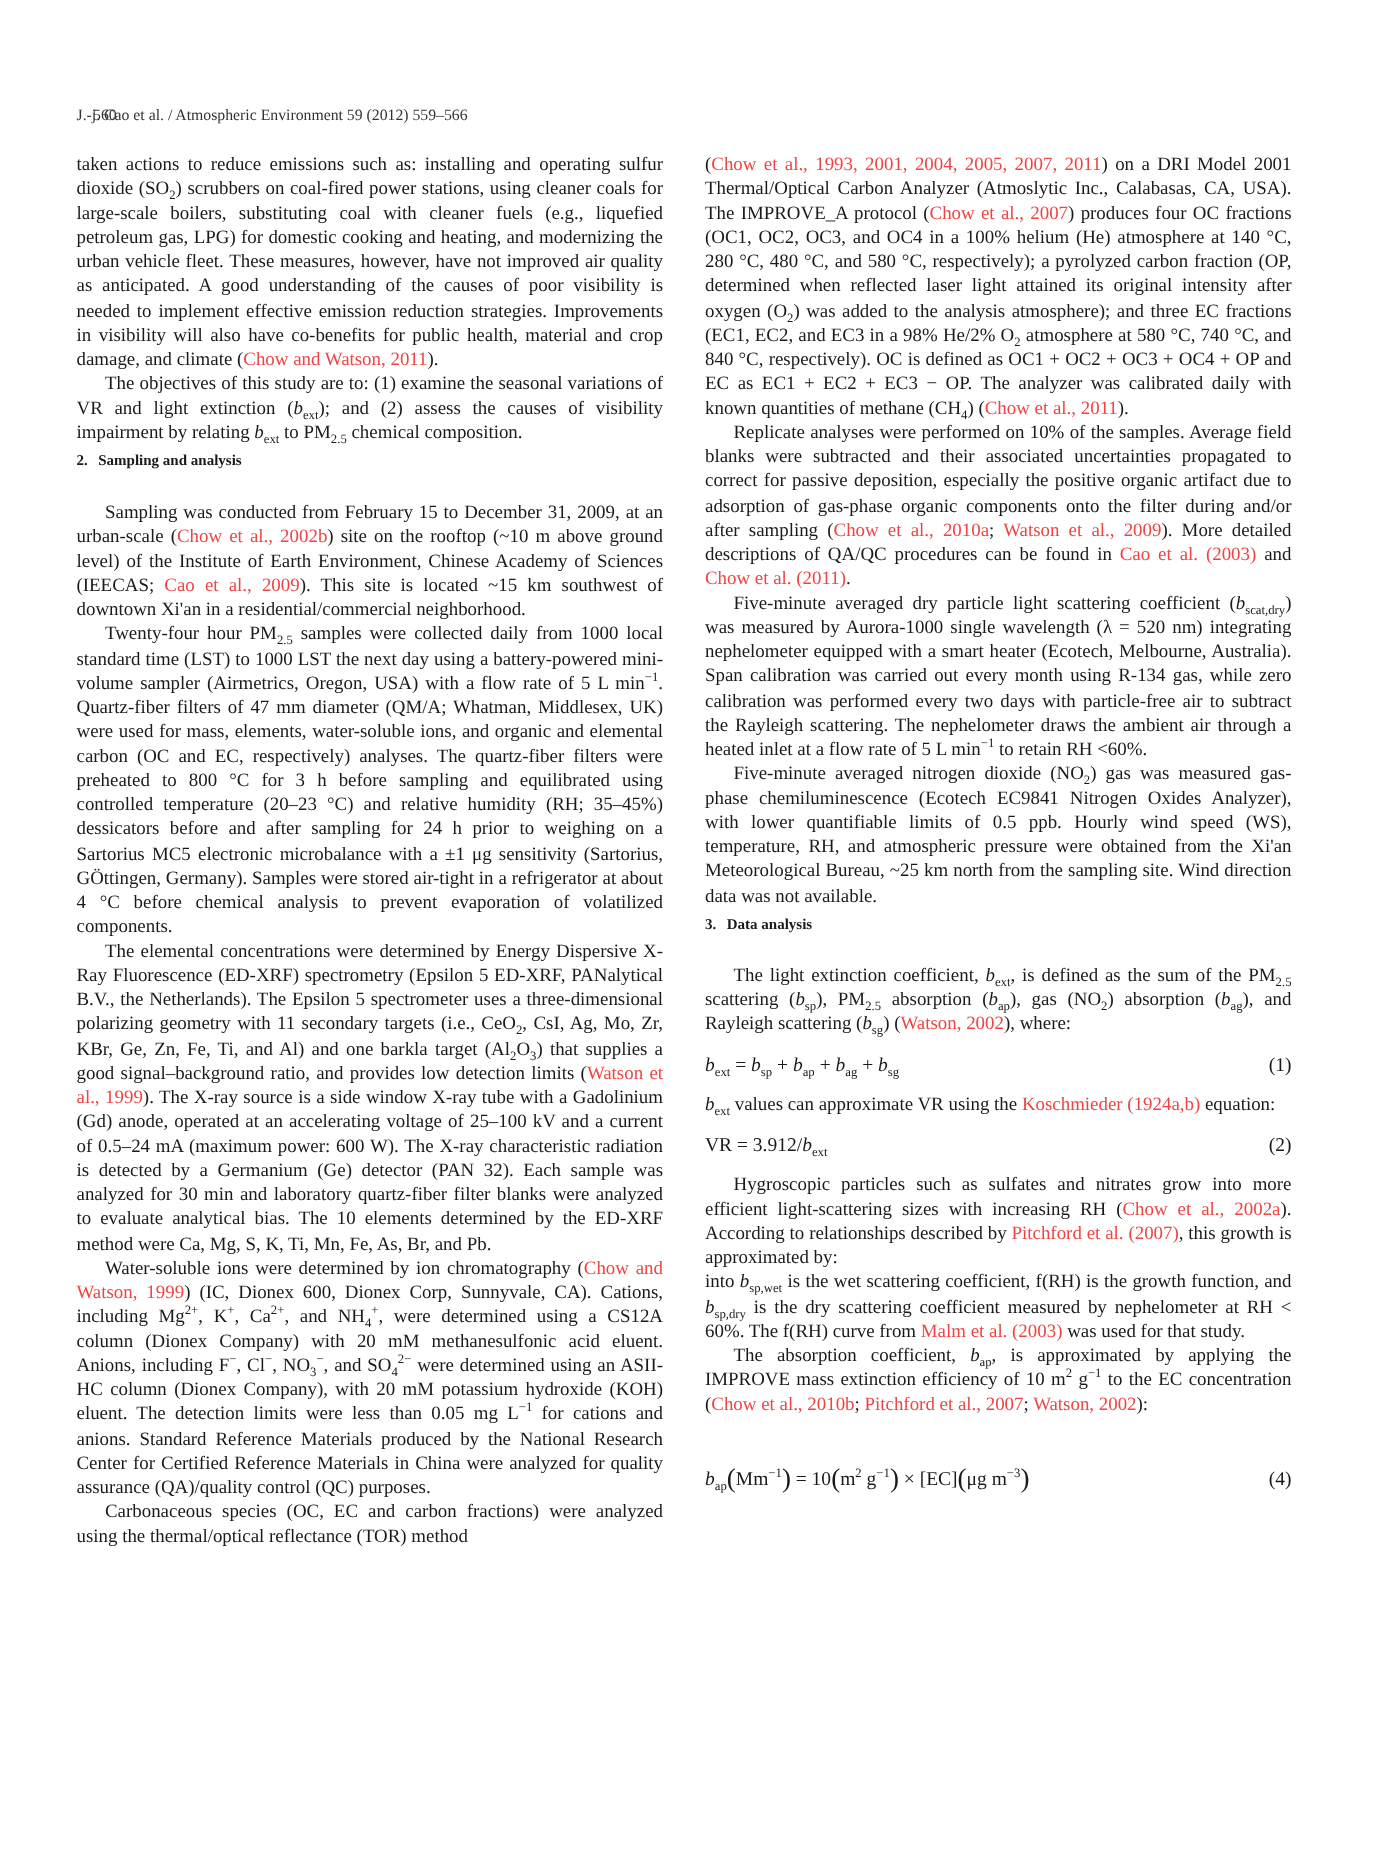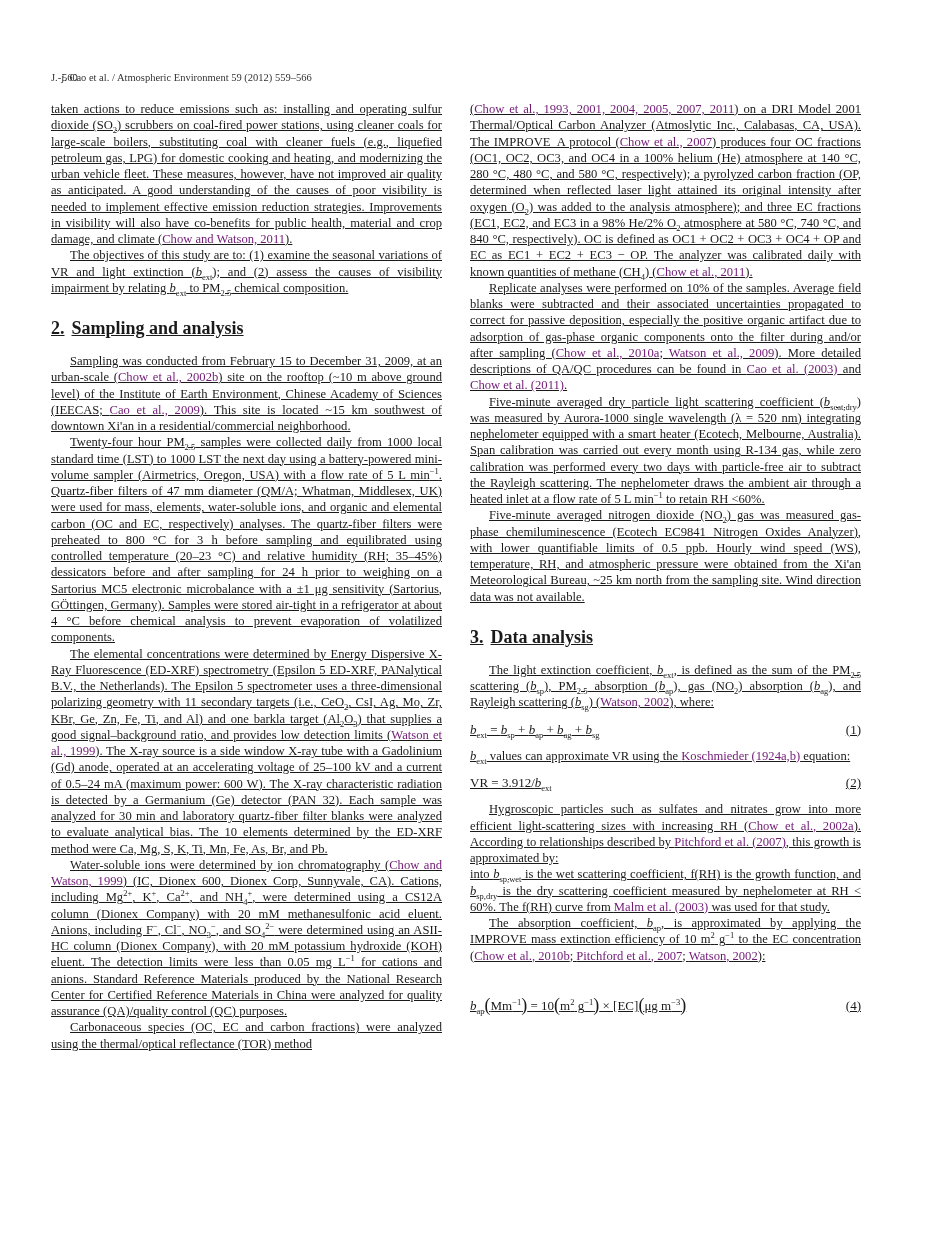--- a/index.html
+++ b/index.html
@@ -12,34 +12,33 @@
     position: absolute; top: 72px; left: 51px; width: 810px; height: 16px;
     font-size: 10.5px; color: #333;
   }
   .header .pageno { position: absolute; left: 0; top: 0; padding-left: 11px; }
   .header .running { position: absolute; left: 0; right: 12px; }
 
   .col {
     position: absolute; top: 101px; width: 391px;
     font-size: 12.6px; line-height: 16.25px; text-align: justify;
     hyphens: auto;
-    text-decoration: underline;
   }
   .col.left { left: 51px; }
   .col.right { left: 470px; }
 
   p { margin: 0; text-indent: 19px; }
   p.noindent { text-indent: 0; }
-  .link { color: #701a75; }
+  .link { color: #ef4444; }
   .link { cursor: pointer; }
   i.v { font-style: italic; }
   sub, sup { font-size: 8.5px; line-height: 0; }
 
   h2 {
-    font-size: 18px; font-weight: bold; margin: 24px 0 17px 0; line-height: 16px;
+    font-size: 10px; font-weight: bold; margin: 4px 0 17px 0; line-height: 16px;
   }
   h2 .num { margin-right: 7px; }
 
   .eq {
     display: flex; justify-content: space-between; align-items: baseline;
     margin: 11px 0 10px 0; font-size: 13px;
   }
   .eq .eqnum { padding-right: 0; }
   .eq .big { font-size: 18px; line-height: 0; vertical-align: -1px; font-weight: 300; }
 </style>

